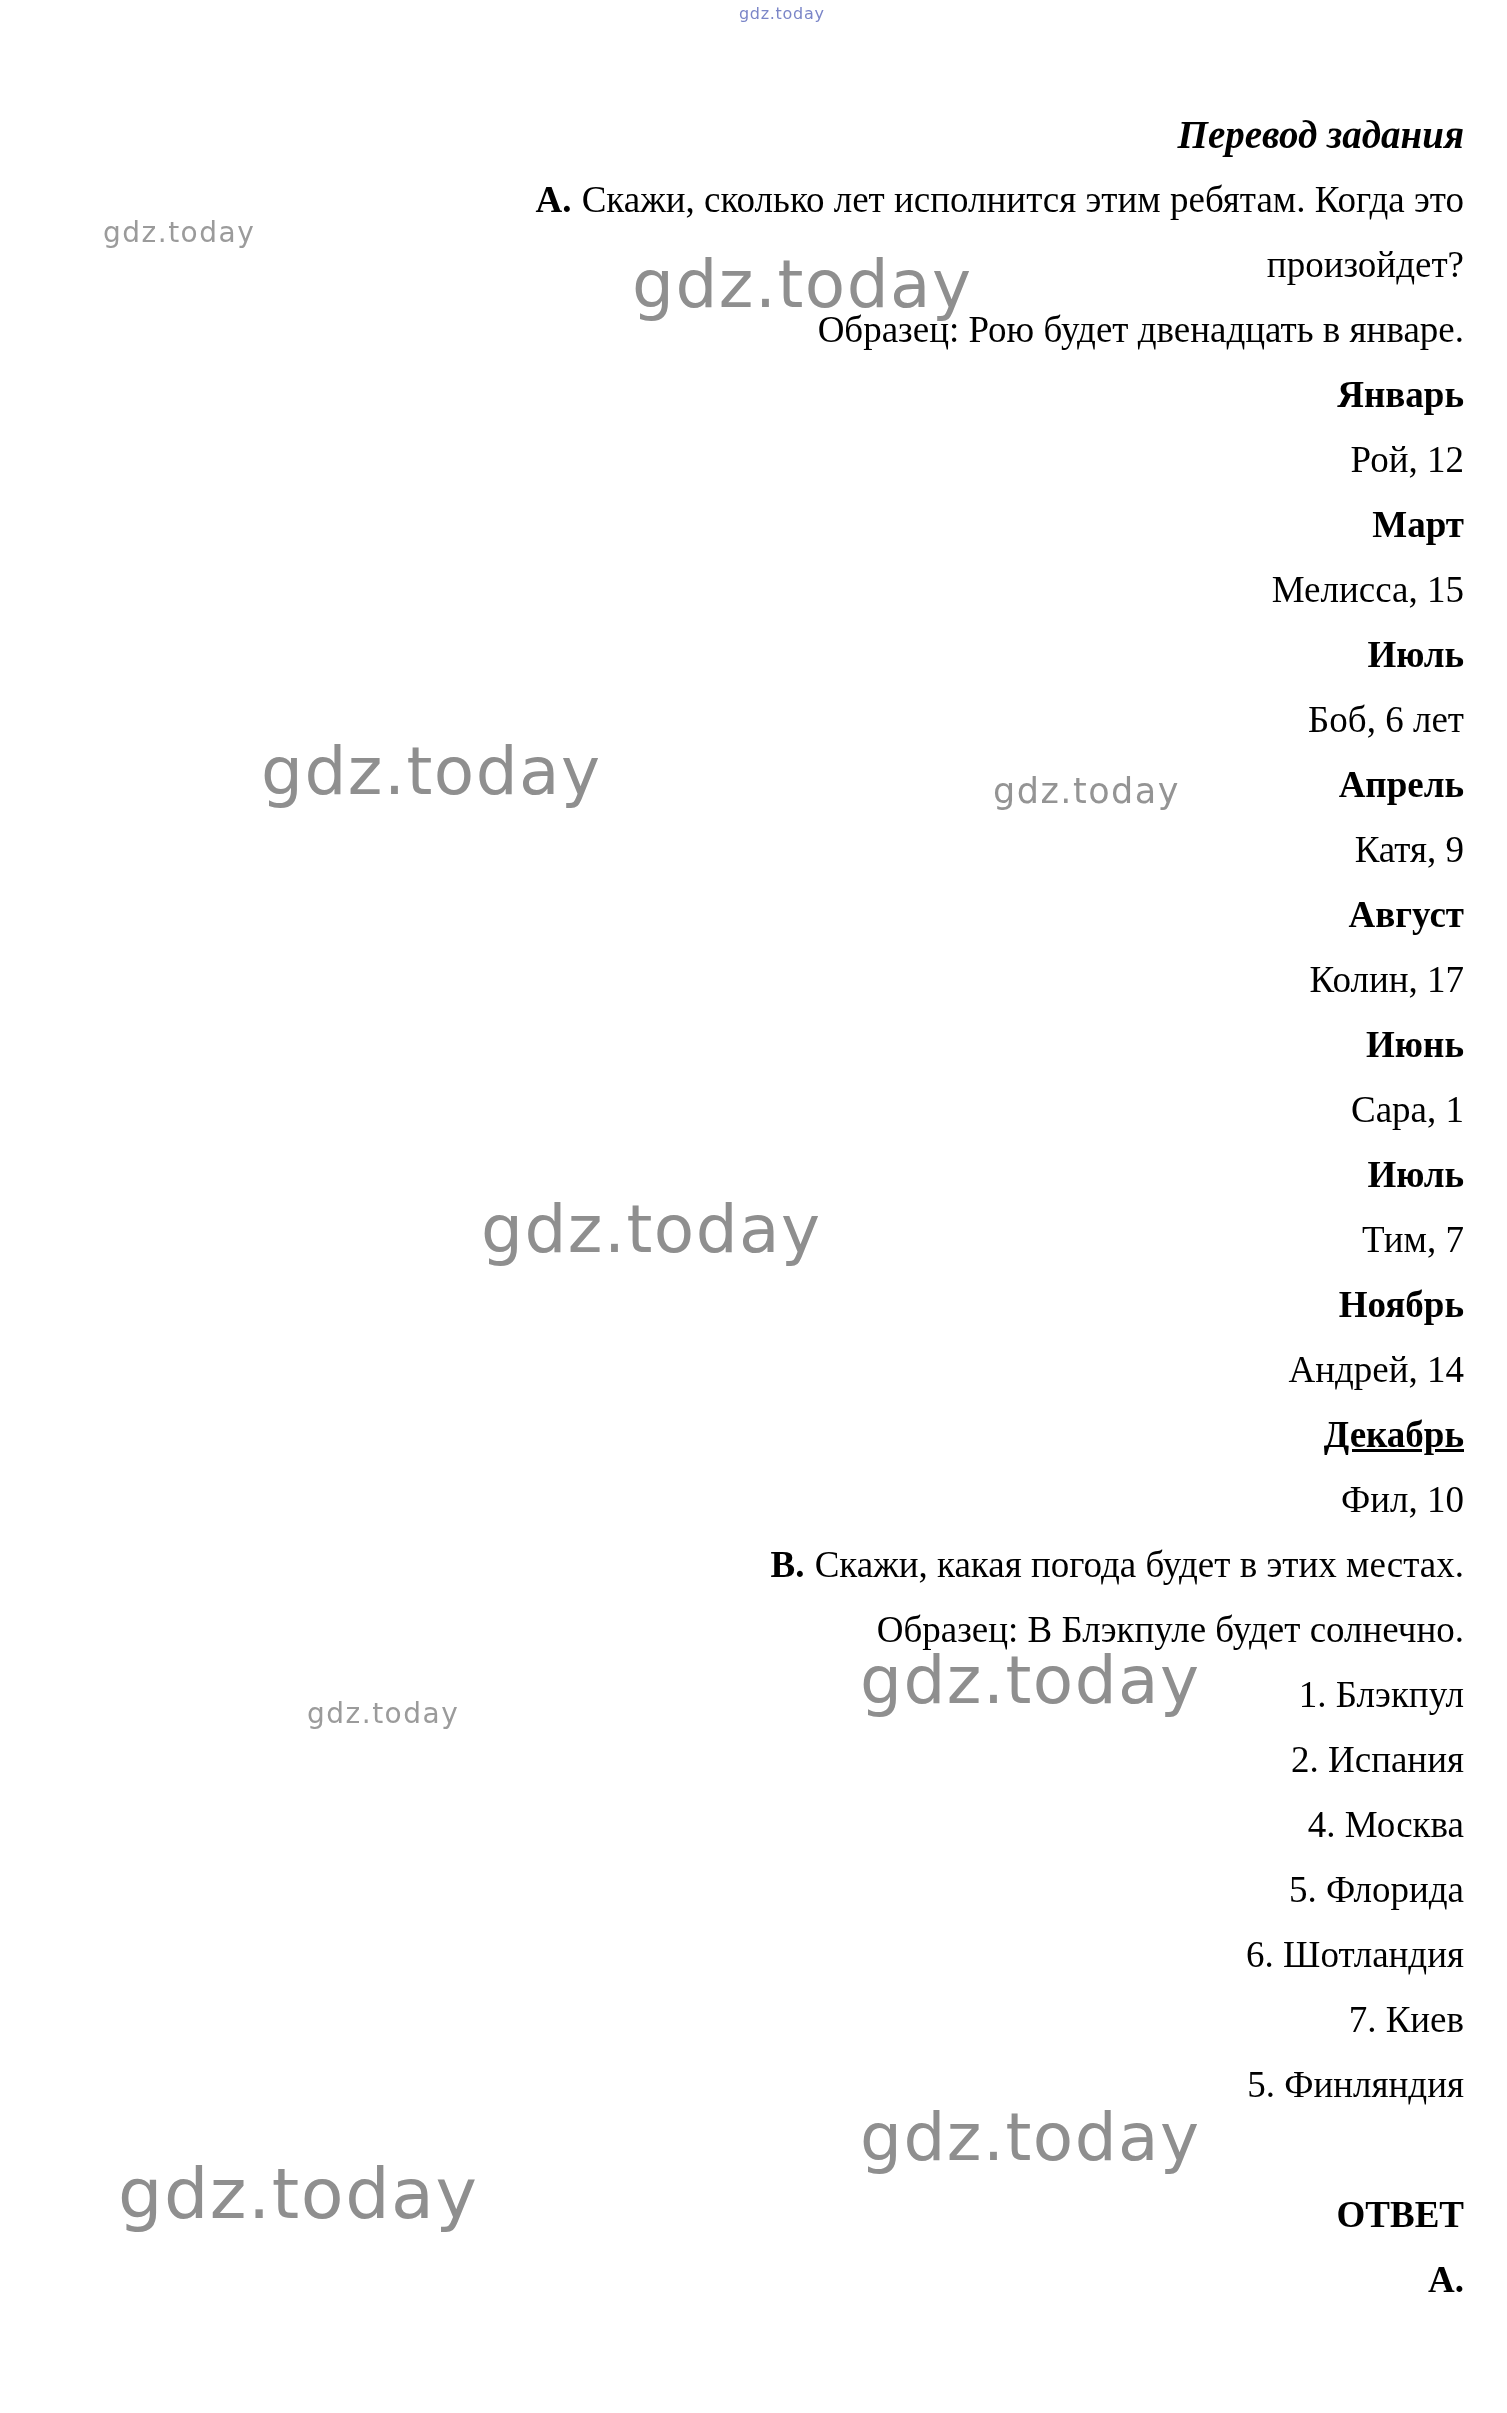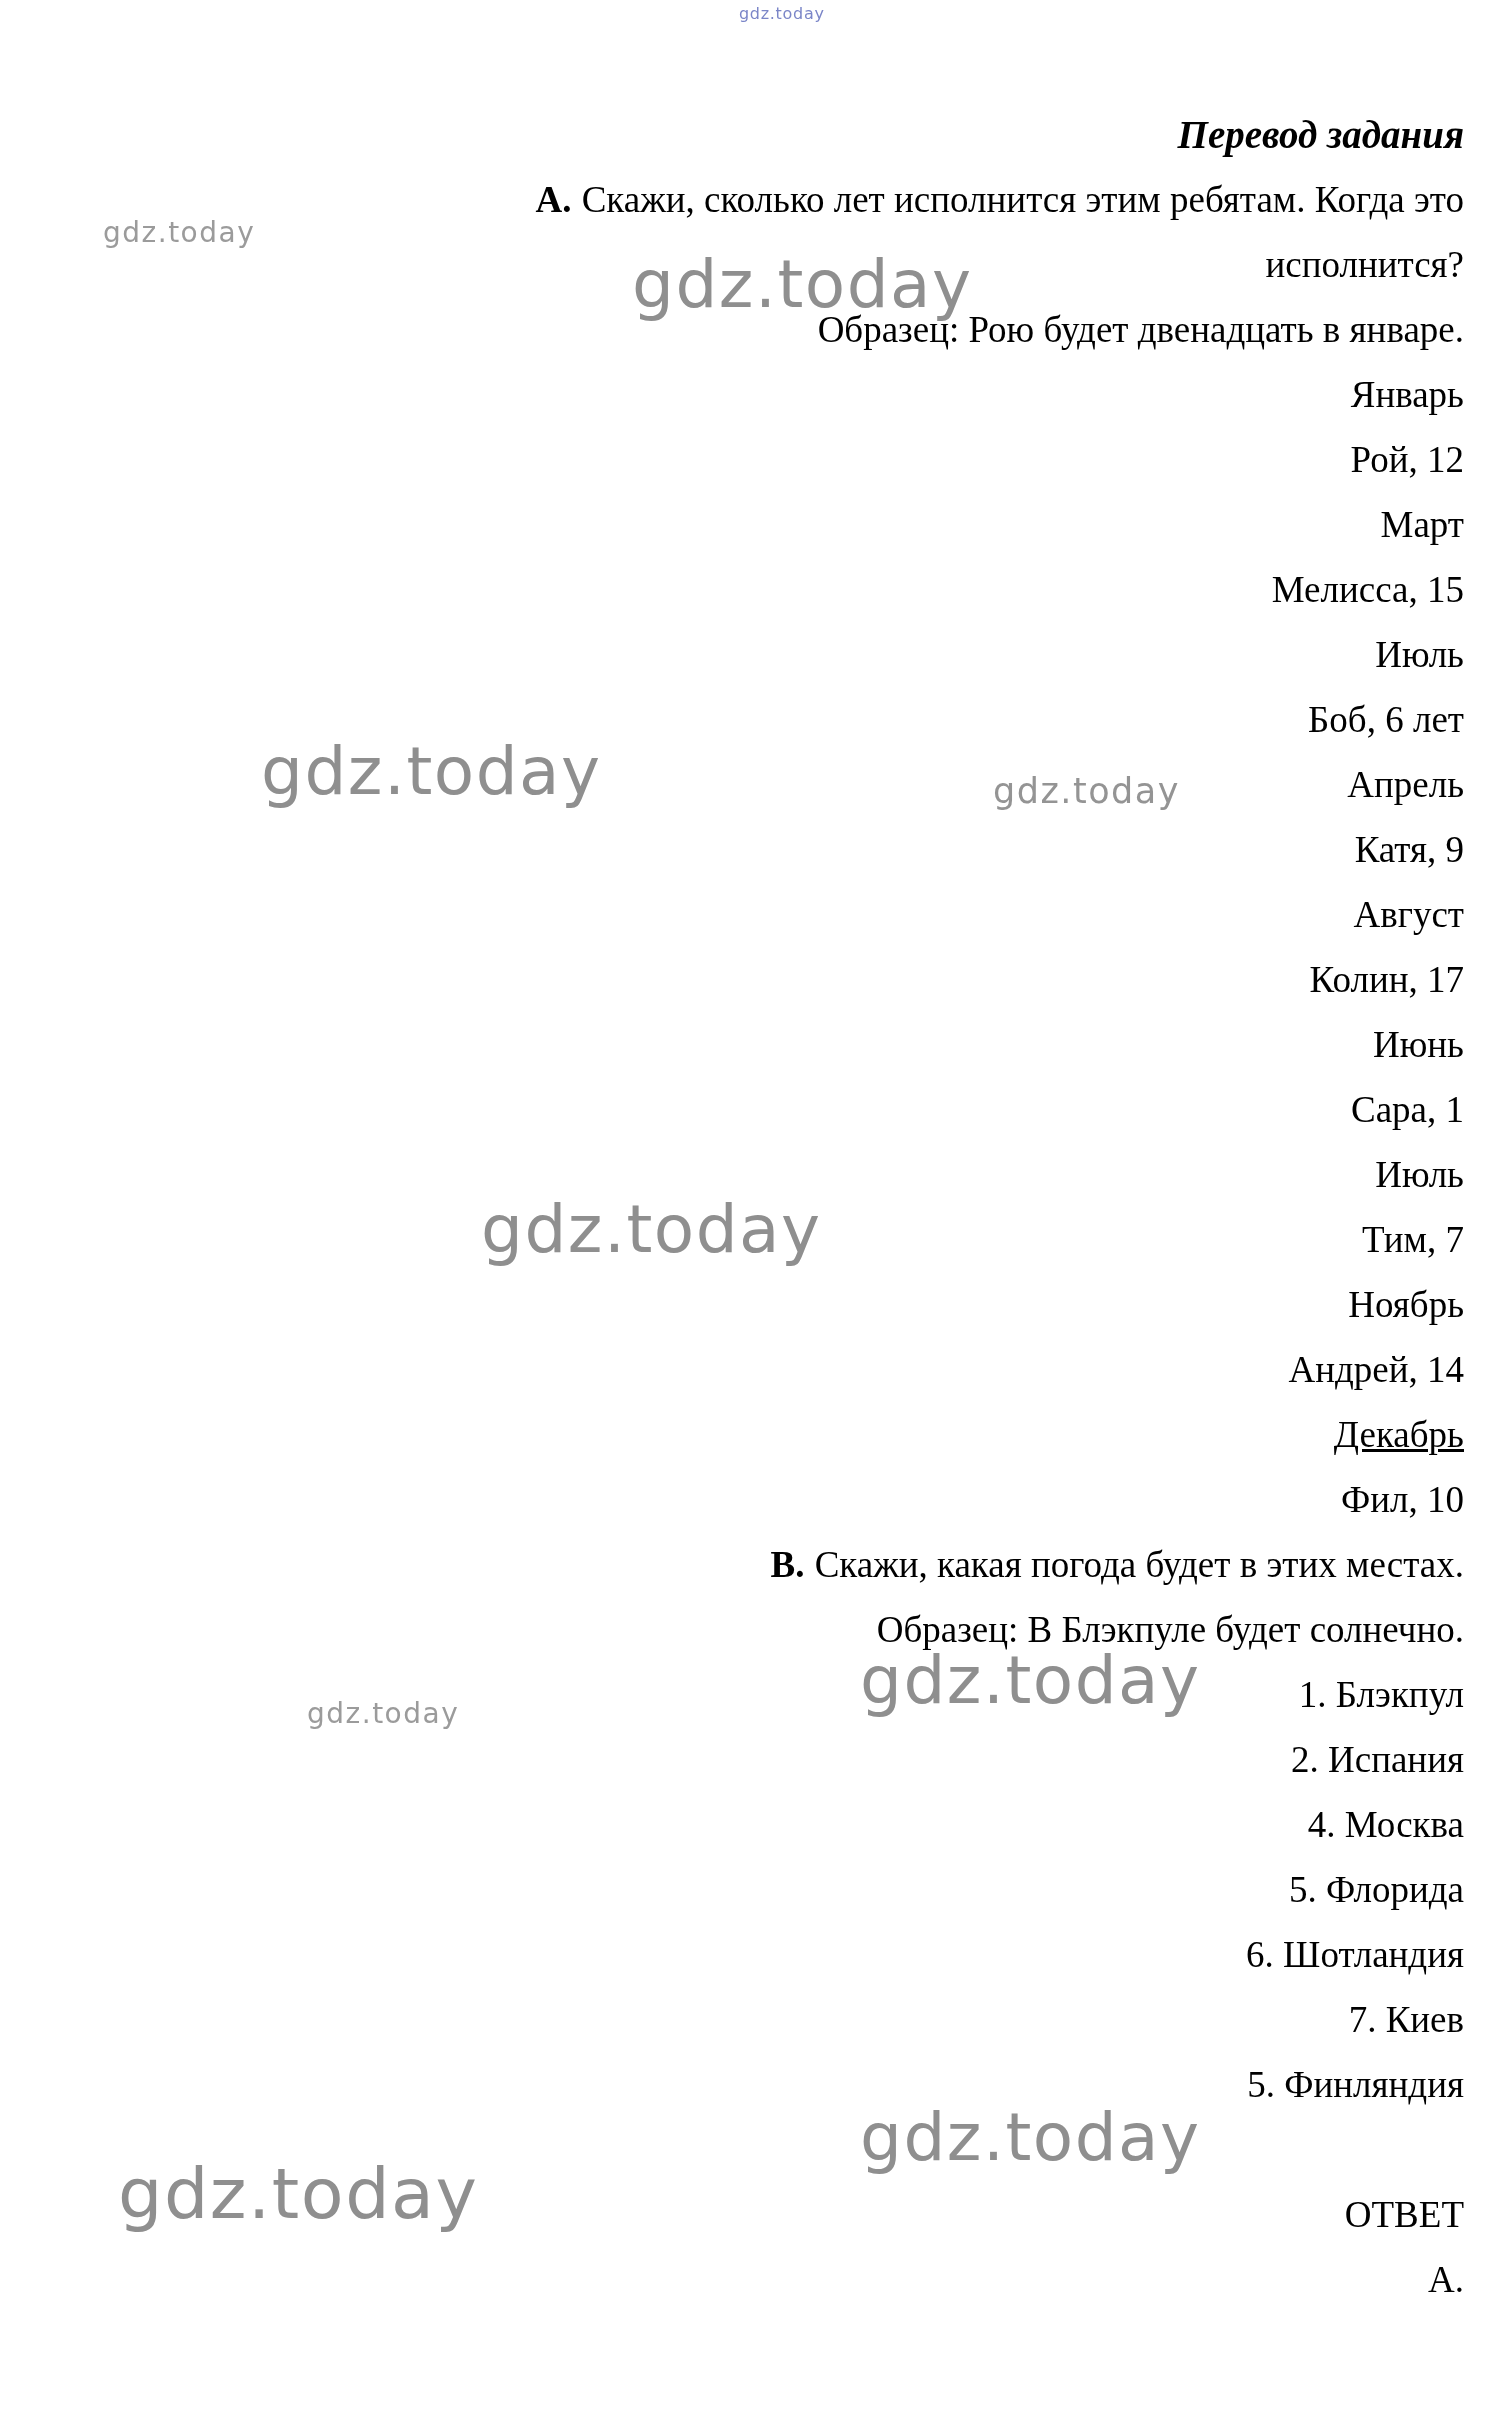--- a/index.html
+++ b/index.html
@@ -10,21 +10,21 @@
     height: 2413px;
     background: #ffffff;
     font-family: "Liberation Serif", "DejaVu Serif", serif;
     font-size: 37px;
     color: #000000;
     overflow: hidden;
   }
   .content { position: absolute; left: 110px; top: 102px; right: 44px; text-align: right; }
   .line { margin: 0; height: 65px; line-height: 65px; white-space: nowrap; font-weight: normal; }
   .title { font-size: 39px; font-weight: bold; font-style: italic; }
-  .month { font-weight: normal; }
+  .month { font-weight: bold; }
   .underline { text-decoration: underline; }
   .italic { }
   .lbl { font-weight: bold; margin-right: 10.2px; }
   .spacer { height: 65px; }
 
   .wm {
     position: absolute;
     font-family: "DejaVu Sans", "Liberation Sans", sans-serif;
     line-height: 1;
     letter-spacing: 1.5px;
@@ -48,21 +48,21 @@
 </head>
 <body>
 
 <div class="page">
 
   <div class="content">
 
     <h1 class="line title">Перевод задания</h1>
 
     <p class="line"><span class="lbl">А.</span><span>Скажи, сколько лет исполнится этим ребятам. Когда это</span></p>
-    <p class="line">исполнится?</p>
+    <p class="line">произойдет?</p>
     <p class="line italic">Образец: Рою будет двенадцать в январе.</p>
 
     <p class="line month">Январь</p>
     <p class="line">Рой, 12</p>
     <p class="line month">Март</p>
     <p class="line">Мелисса, 15</p>
     <p class="line month">Июль</p>
     <p class="line">Боб, 6 лет</p>
     <p class="line month">Апрель</p>
     <p class="line">Катя, 9</p>

